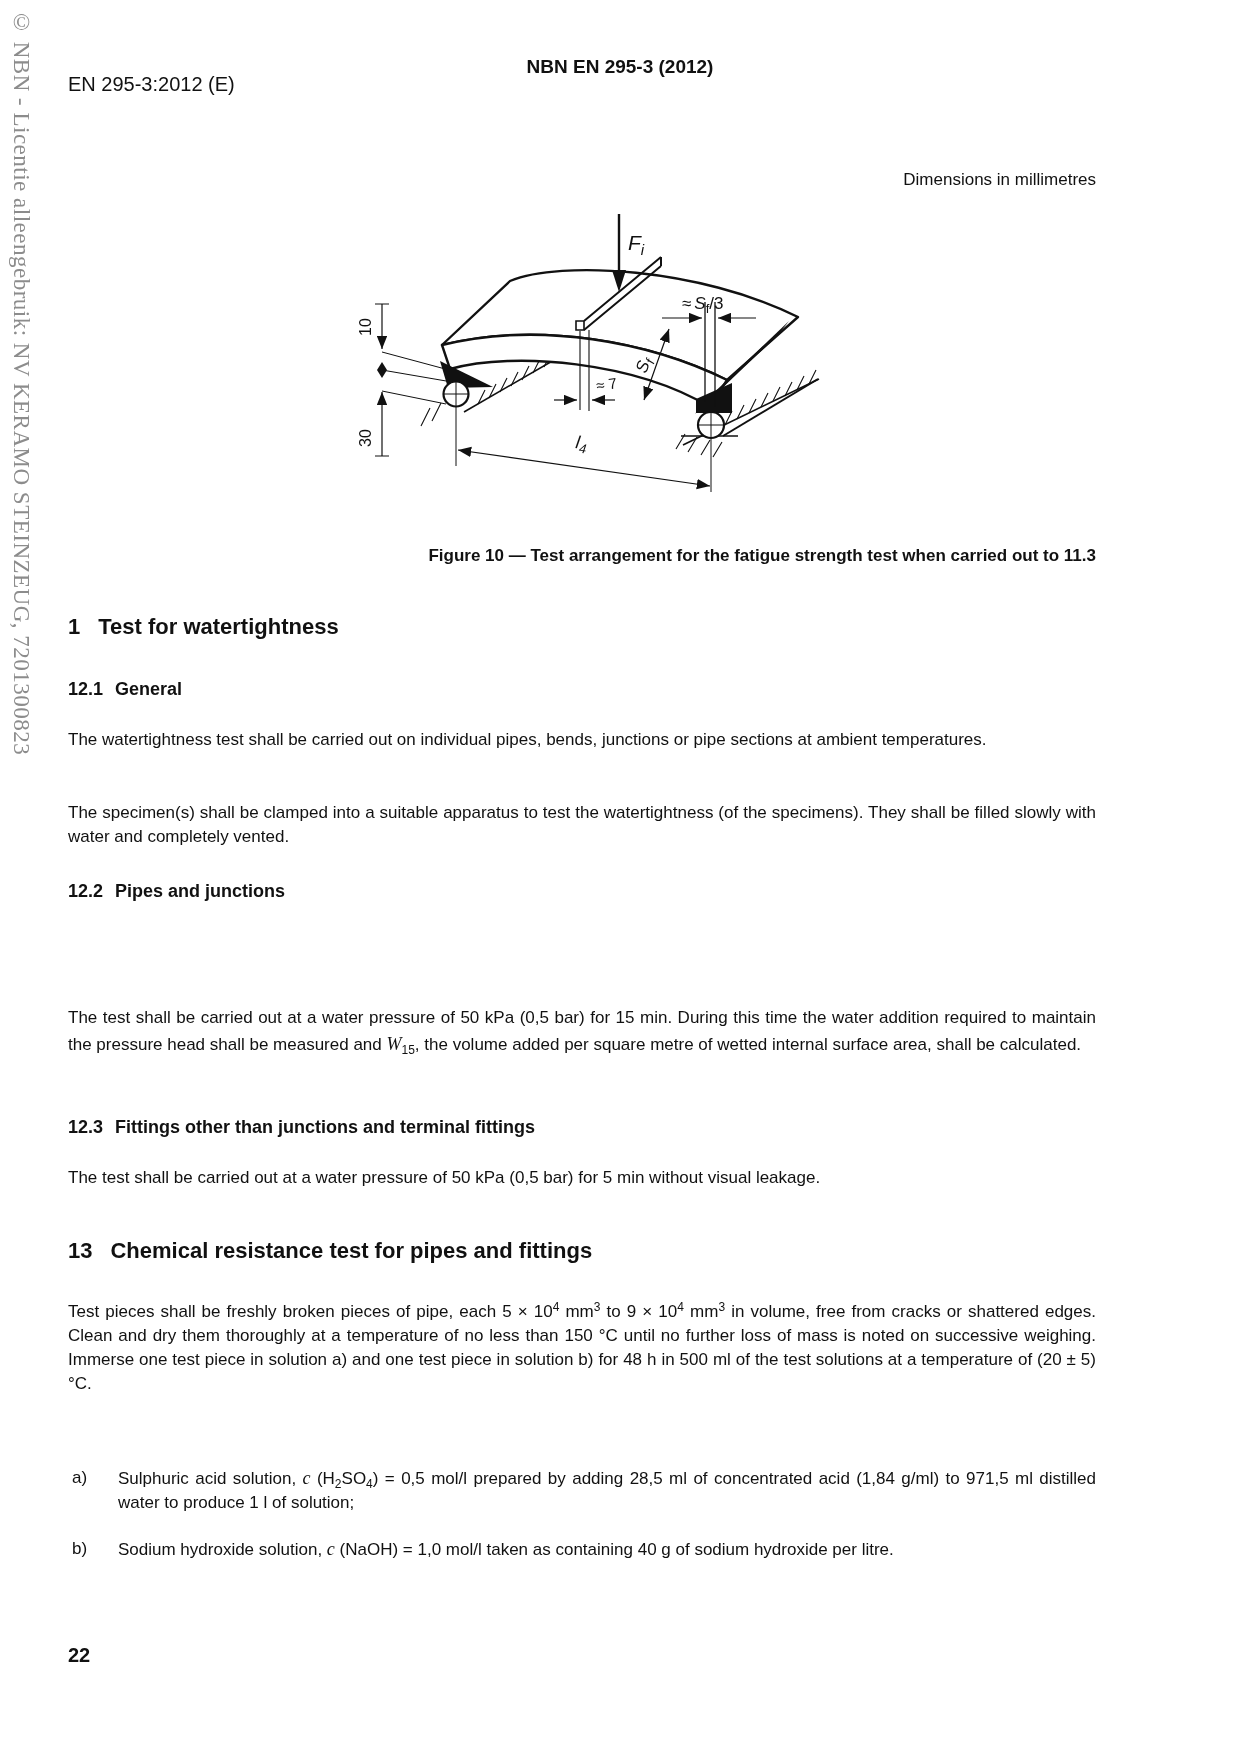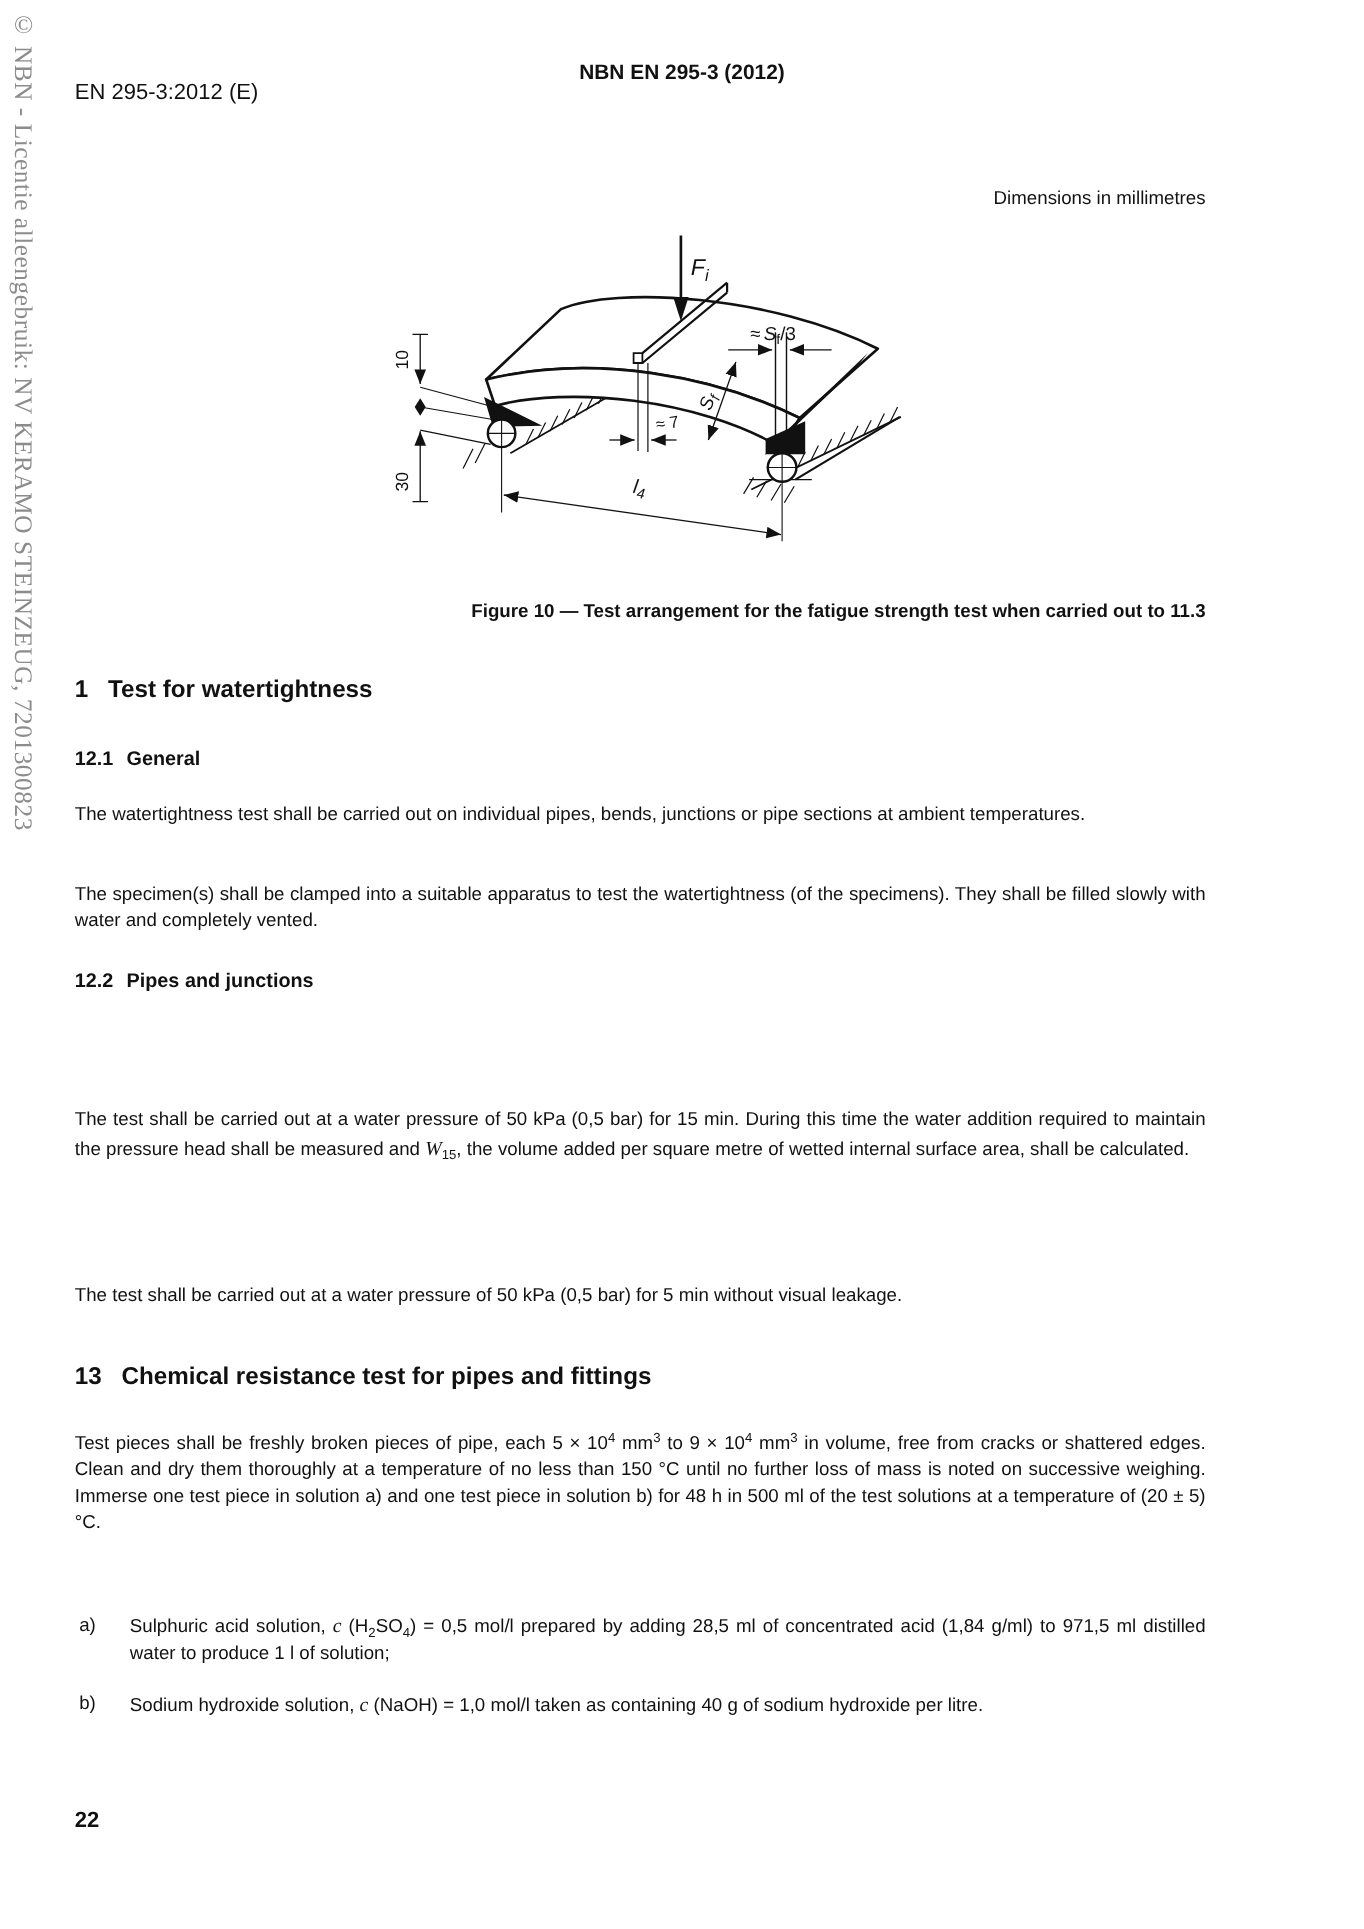--- a/index.html
+++ b/index.html
@@ -146,20 +146,23 @@
 
   <p class="para" style="top:801px">The specimen(s) shall be clamped into a suitable apparatus to test the watertightness (of the specimens). They shall be filled slowly with water and completely vented.</p>
 
   <h3 class="h2" style="top:881px">
     <span class="hnum">12.2</span><span>Pipes and junctions</span>
   </h3>
 
 
   <p class="para" style="top:1005px;line-height:26px"><span>The test shall be carried out at a water pressure of 50 kPa (0,5 bar) for 15 min. During this time the water addition required to maintain the pressure head shall be measured and </span><span class="sym">W</span><sub>15</sub><span>, the volume added per square metre of wetted internal surface area, shall be calculated.</span></p>
 
+  <h3 class="h2" style="top:1117px">
+    <span class="hnum">12.3</span><span>Fittings other than junctions and terminal fittings</span>
+  </h3>
 
   <p class="para" style="top:1166px">The test shall be carried out at a water pressure of 50 kPa (0,5 bar) for 5 min without visual leakage.</p>
 
   <h2 class="h1" style="top:1238px">
     <span class="hnum">13</span><span>Chemical resistance test for pipes and fittings</span>
   </h2>
 
   <p class="para" style="top:1300px"><span>Test pieces shall be freshly broken pieces of pipe, each 5 × 10</span><sup>4</sup><span> mm</span><sup>3</sup><span> to 9 × 10</span><sup>4</sup><span> mm</span><sup>3</sup><span> in volume, free from cracks or shattered edges. Clean and dry them thoroughly at a temperature of no less than 150 °C until no further loss of mass is noted on successive weighing. Immerse one test piece in solution a) and one test piece in solution b) for 48 h in 500 ml of the test solutions at a temperature of (20 ± 5) °C.</span></p>
 
 

